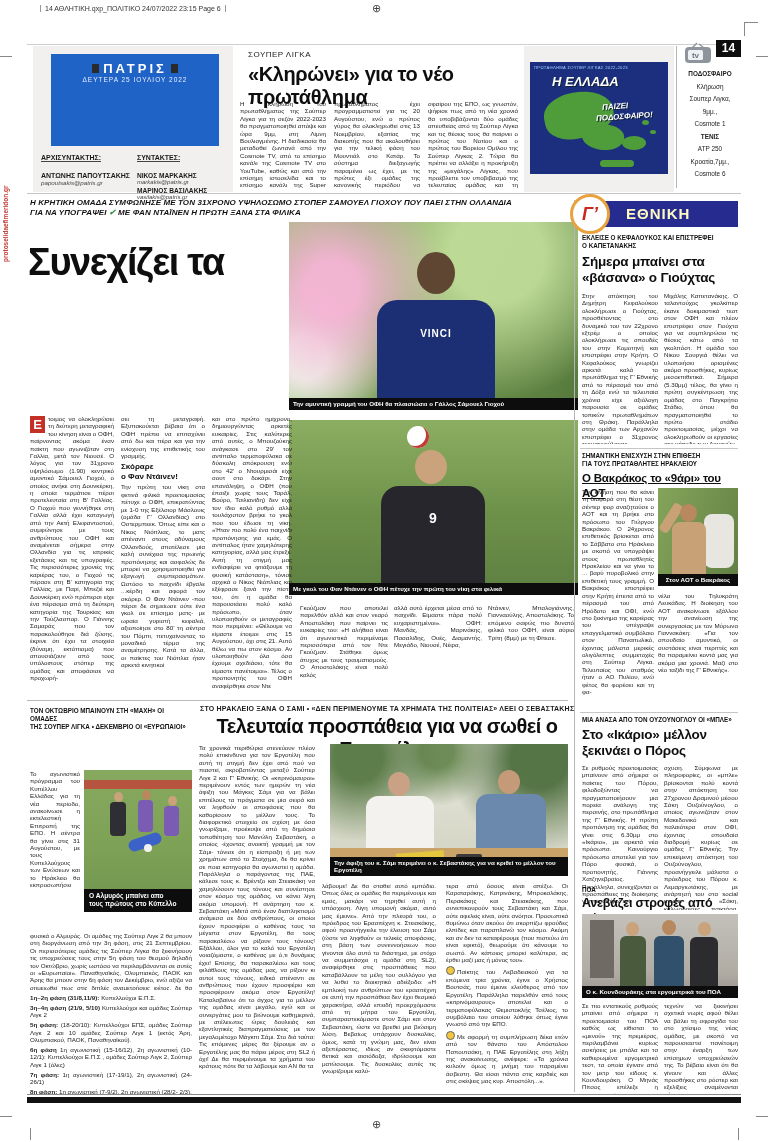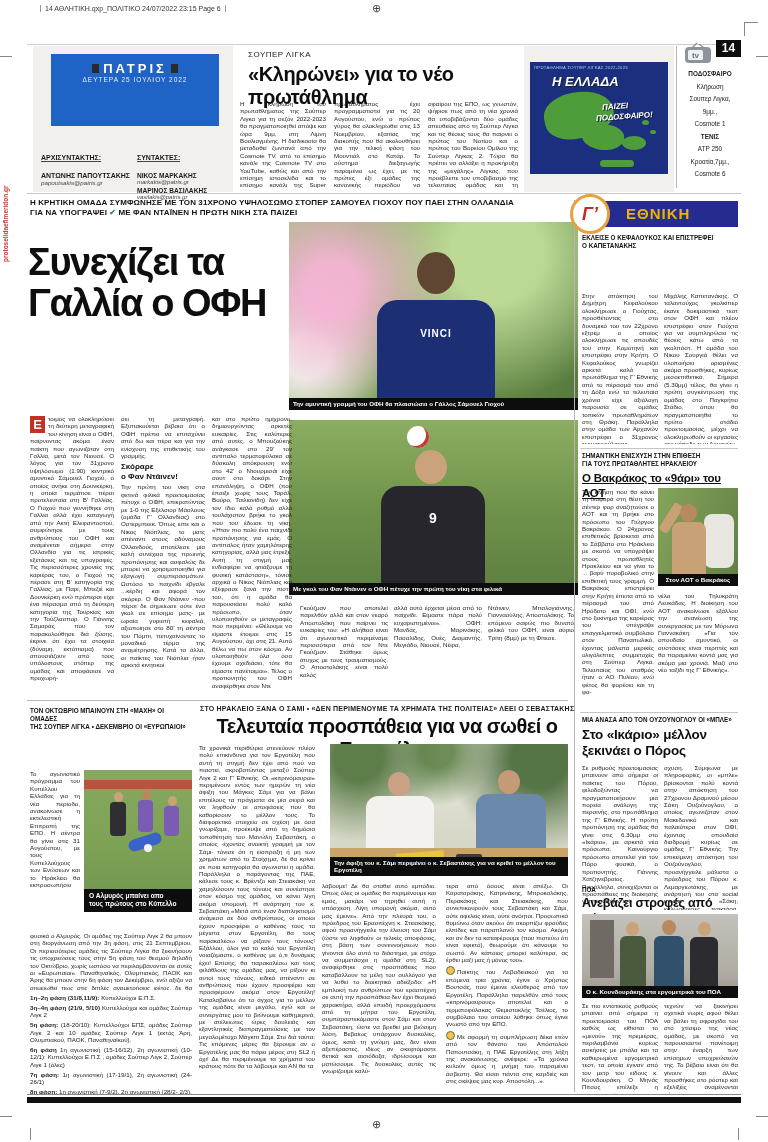--- a/index.html
+++ b/index.html
@@ -1,20 +1,20 @@
 <!DOCTYPE html>
 <html><head>
 <meta charset="utf-8">
 <style>
   html,body{margin:0;padding:0;background:#fff;}
   .page{position:relative;width:768px;height:1142px;background:#fff;overflow:hidden;
         font-family:"Liberation Sans",sans-serif;color:#1a1a1a;}
   .abs{position:absolute;}
   .body-txt{font-size:6.2px;line-height:7.4px;text-align:justify;color:#1c1c1c;overflow:hidden;}
-  .kicker{font-size:8px;font-weight:bold;line-height:10px;color:#111;letter-spacing:.1px;}
+  .kicker{font-size:8px;font-weight:bold;line-height:10px;color:#111;letter-spacing:.1px;font-style:italic;}
   .kicker-sm{font-size:6.3px;font-weight:bold;line-height:8.2px;color:#111;}
   .hl-main{font-size:38px;line-height:41px;font-weight:bold;letter-spacing:-1.4px;color:#0e0e0e;}
   .hl-lg{font-size:20px;font-weight:bold;letter-spacing:-.4px;color:#0e0e0e;}
   .hl-md{font-size:20px;font-weight:bold;letter-spacing:-.5px;color:#0e0e0e;text-align:center;}
   .hl-sm{font-size:13px;line-height:15px;font-weight:bold;letter-spacing:-.2px;color:#0e0e0e;}
   .photo{position:absolute;overflow:hidden;}
   .cap{position:absolute;left:0;right:0;bottom:0;background:#0d0d0d;color:#fff;font-weight:bold;
        font-size:6.2px;line-height:7.6px;padding:2px 4px;text-align:left;}
   .div-h{position:absolute;background:#a9a9a9;height:1px;}
   .div-v{position:absolute;background:#b5b5b5;width:1px;}
@@ -41,21 +41,21 @@
   <div class="abs" style="left:372px;top:2px;font-size:11px;color:#444;">⊕</div>
   <div class="abs" style="left:0;top:56px;width:12px;height:1px;background:#888;"></div>
   <div class="abs" style="left:756px;top:56px;width:12px;height:1px;background:#888;"></div>
   <div class="abs" style="left:744px;top:22px;width:14px;height:1px;background:#888;"></div>
   <div class="abs" style="left:744px;top:22px;width:1px;height:14px;background:#888;"></div>
   <div class="div-h" style="left:27px;top:44px;width:714px;background:#cfcfcf;"></div>
 
   <div class="abs" style="left:2px;top:262px;transform:rotate(-90deg);transform-origin:top left;font-size:6.5px;color:#c23a33;font-weight:bold;width:200px;">protoselidaefimeridon.gr</div>
 
   <div class="abs" style="left:33px;top:46px;width:200px;height:146px;background:#f1f0ee;">
-    <div class="abs" style="left:18px;top:8px;width:168px;height:72px;background:#2063c6;">
+    <div class="abs" style="left:18px;top:8px;width:168px;height:92px;background:#2063c6;">
       <div class="abs" style="left:0;top:5px;width:168px;text-align:center;">
         <span style="display:inline-block;width:7px;height:9px;background:#2a2a2a;vertical-align:middle;margin-right:4px;"></span><span style="color:#fff;font-weight:bold;font-size:13px;letter-spacing:3px;vertical-align:middle;">ΠΑΤΡΙΣ</span><span style="display:inline-block;width:7px;height:9px;background:#2a2a2a;vertical-align:middle;margin-left:4px;"></span>
       </div>
       <div class="abs" style="left:0;top:22px;width:168px;text-align:center;color:#e8f0ff;font-size:6.5px;letter-spacing:1px;">ΔΕΥΤΕΡΑ 25 ΙΟΥΛΙΟΥ 2022</div>
     </div>
     <div class="abs" style="left:8px;top:100px;width:92px;">
       <div style="font-size:7px;font-weight:bold;border-bottom:1px solid #444;display:inline-block;">ΑΡΧΙΣΥΝΤΑΚΤΗΣ:</div>
       <div style="font-size:7px;font-weight:bold;margin-top:8px;">ΑΝΤΩΝΗΣ ΠΑΠΟΥΤΣΑΚΗΣ</div>
       <div style="font-size:6.2px;color:#444;font-style:italic;">papoutsakis@patris.gr</div>
     </div>
@@ -111,26 +111,25 @@
     <div class="tv-line">Κροατία,7μμ.,</div>
     <div class="tv-line">Cosmote 6</div>
   </div>
 
   <div class="div-h" style="left:27px;top:193px;width:714px;background:#c5c5c5;"></div>
 
   <div class="abs kicker" style="left:30px;top:198px;width:545px;">
     <span>Η ΚΡΗΤΙΚΗ ΟΜΑΔΑ ΣΥΜΦΩΝΗΣΕ ΜΕ ΤΟΝ 31ΧΡΟΝΟ ΥΨΗΛΟΣΩΜΟ ΣΤΟΠΕΡ ΣΑΜΟΥΕΛ ΓΙΟΧΟΥ ΠΟΥ ΠΑΕΙ ΣΤΗΝ ΟΛΛΑΝΔΙΑ</span><br>
     <span>ΓΙΑ ΝΑ ΥΠΟΓΡΑΨΕΙ</span>
     <span class="check">✔</span>
-    <span>ΜΕ ΦΑΝ ΝΤΑΪΝΕΝ Η ΠΡΩΤΗ ΝΙΚΗ ΣΤΑ ΠΑΙΖΕΙ</span>
+    <span>ΜΕ ΦΑΝ ΝΤΑΪΝΕΝ Η ΠΡΩΤΗ ΞΑΝΑ ΣΤΑ ΦΙΛΙΚΑ</span>
   </div>
 
   <div class="abs hl-main" style="left:28px;top:242px;width:270px;">
     <div>Συνεχίζει τα</div>
-    <div>Γαλλία ο ΟΦΗ</div>
   </div>
 
   <div class="photo" style="left:289px;top:222px;width:289px;height:188px;background:
       radial-gradient(circle at 15% 35%, rgba(246,180,214,.95) 0 10%, transparent 42%),
       radial-gradient(circle at 6% 72%, rgba(255,255,255,.85) 0 7%, transparent 28%),
       radial-gradient(circle at 72% 18%, rgba(196,224,156,.9) 0 18%, transparent 55%),
       linear-gradient(115deg,#9ab872 0%,#70934e 60%,#55793c 100%);">
     <div class="abs circle" style="left:128px;top:30px;width:38px;height:42px;background:#5f4632;"></div>
     <div class="abs" style="left:88px;top:78px;width:118px;height:100px;background:#1d2f74;border-radius:20px 20px 0 0;">
       <div style="margin-top:28px;text-align:center;color:#fff;font-weight:bold;font-size:10px;letter-spacing:1px;">VINCI</div>
@@ -160,29 +159,33 @@
   </div>
   <div class="abs body-txt" style="left:212px;top:415px;width:80px;height:283px;">και στο πρώτο ημίχρονο, δημιουργώντας αρκετές ευκαιρίες. Στις καλύτερες από αυτές, ο Μπουζούκης ανάγκασε στο 29’ τον αντίπαλο τερματοφύλακα σε δύσκολη απόκρουση ενώ στο 42’ ο Ντουρμισάι είχε σουτ στο δοκάρι. Στην επανάληψη, ο ΟΦΗ (που έπαιξε χωρίς τους Ταράλ, Βούρο, Τσιλιανίδη) δεν είχε τον ίδιο καλό ρυθμό αλλά τουλάχιστον βρήκε το γκολ που του έδωσε τη νίκη. «Ήταν πιο πολύ ένα παιχνίδι προπόνησης για εμάς. Ο αντίπαλος ήταν χαμηλότερης κατηγορίας, αλλά μας έτρεξε. Αυτή τη στιγμή μας ενδιαφέρει να φτιάξουμε τη φυσική κατάσταση», τόνισε αρχικά ο Νίκος Νιόπλιας και εξέφρασε ξανά την πίστη του, ότι η ομάδα θα παρουσιάσει πολύ καλό πρόσωπο, όταν υλοποιηθούν οι μεταγραφές που περιμένει: «Θέλουμε να είμαστε έτοιμοι στις 15 Αυγούστου, όχι στις 21. Αυτό θέλω να πω στον κόσμο. Αν υλοποιηθούν όλα όσα έχουμε σχεδιάσει, τότε θα είμαστε πανέτοιμοι». Τέλος ο προπονητής του ΟΦΗ αναφέρθηκε στον Ντε</div>
 
   <div class="abs body-txt" style="left:300px;top:604px;width:88px;height:94px;">Γκούζμαν που αποτελεί παρελθόν αλλά και στον νεαρό Αποστολάκη που παίρνει τις ευκαιρίες του: «Η αλήθεια είναι ότι αγωνιστικά περιμέναμε περισσότερα από τον Ντε Γκούζμαν. Στάθηκε όμως άτυχος με τους τραυματισμούς. Ο Αποστολάκης είναι πολύ καλός</div>
   <div class="abs body-txt" style="left:394px;top:604px;width:88px;height:94px;">αλλά αυτό έρχεται μέσα από το παιχνίδι. Είμαστε πάρα πολύ ευχαριστημένοι». ΟΦΗ: Μανδάς, Μαρινάκης, Πασαλίδης, Ουές, Διαμαντής, Μεγιάδο, Νιουσέ, Νέιρα,</div>
   <div class="abs body-txt" style="left:488px;top:604px;width:86px;height:94px;">Ντάινεν, Μπαλογιάννης, Γιανναούλης, Αποστολάκης. Το επόμενο σαφώς πιο δυνατό φιλικό του ΟΦΗ, είναι αύριο Τρίτη (8μμ) με τη Φίτεσε.</div>
 
   <div class="div-v" style="left:574px;top:200px;height:892px;"></div>
 
   <div class="abs" style="left:580px;top:201px;width:158px;height:26px;background:#262b8f;">
-    <div style="margin:4px 0 0 46px;color:#eab308;font-weight:bold;font-size:15px;letter-spacing:1px;">ΕΘΝΙΚΗ</div>
+    <div style="margin:4px 0 0 46px;color:#fef9c3;font-weight:bold;font-size:15px;letter-spacing:1px;">ΕΘΝΙΚΗ</div>
   </div>
   <div class="abs circle" style="left:570px;top:194px;width:34px;height:34px;background:#fff;border:3px solid #e8a13c;text-align:center;">
     <span style="color:#c82820;font-weight:bold;font-style:italic;font-size:18px;line-height:34px;">Γ’</span>
   </div>
 
   <div class="abs kicker-sm" style="left:582px;top:234px;width:156px;">
     <span>ΕΚΛΕΙΣΕ Ο ΚΕΦΑΛΟΥΚΟΣ ΚΑΙ ΕΠΙΣΤΡΕΦΕΙ</span><br>
     <span>Ο ΚΑΠΕΤΑΝΑΚΗΣ</span>
+  </div>
+  <div class="abs hl-sm" style="left:582px;top:254px;width:156px;font-size:13.5px;line-height:16px;">
+    <div>Σήμερα μπαίνει στα</div>
+    <div>«βάσανα» ο Γιούχτας</div>
   </div>
   <div class="abs body-txt" style="left:582px;top:292px;width:76px;height:152px;">Στην απόκτηση του Δημήτρη Κεφαλούκου ολοκλήρωσε ο Γιούχτας, προσθέτοντας στο δυναμικό του τον 22χρονο εξτρέμ ο οποίος ολοκλήρωσε τις σπουδές του στην Κομοτηνή και επιστρέφει στην Κρήτη. Ο Κεφαλούκος γνωρίζει αρκετά καλά το πρωτάθλημα της Γ’ Εθνικής από το πέρασμά του από τη Δόξα ενώ τα τελευταία χρόνια είχε αξιόλογη παρουσία σε ομάδες τοπικών πρωταθλημάτων στη Θράκη. Παράλληλα στην ομάδα των Αρχανών επιστρέφει ο 31χρονος τερματοφύλακας</div>
   <div class="abs body-txt" style="left:664px;top:292px;width:74px;height:152px;">Μιχάλης Καπετανάκης. Ο ταλαντούχος γκολκίπερ έκανε δοκιμαστικά τεστ στον ΟΦΗ και πλέον επιστρέφει στον Γιούχτα για να συμπληρώσει τις θέσεις κάτω από τα γκολπόστ. Η ομάδα του Νίκου Σουργιά θέλει να υλοποιήσει ορισμένες ακόμα προσθήκες, κυρίως μεσοεπιθετικά. Σήμερα (5.30μμ) τέλος, θα γίνει η πρώτη συγκέντρωση της ομάδας στο Παγκρήτιο Στάδιο, όπου θα πραγματοποιηθεί το πρώτο στάδιο προετοιμασίας, μέχρι να ολοκληρωθούν οι εργασίες στο γήπεδο των Αρχανών.</div>
 
   <div class="div-h" style="left:580px;top:448px;width:158px;background:#c5c5c5;"></div>
 
   <div class="abs kicker-sm" style="left:582px;top:452px;width:156px;">
     <span>ΣΗΜΑΝΤΙΚΗ ΕΝΙΣΧΥΣΗ ΣΤΗΝ ΕΠΙΘΕΣΗ</span><br>
     <span>ΓΙΑ ΤΟΥΣ ΠΡΩΤΑΘΛΗΤΕΣ ΗΡΑΚΛΕΙΟΥ</span>
   </div>

